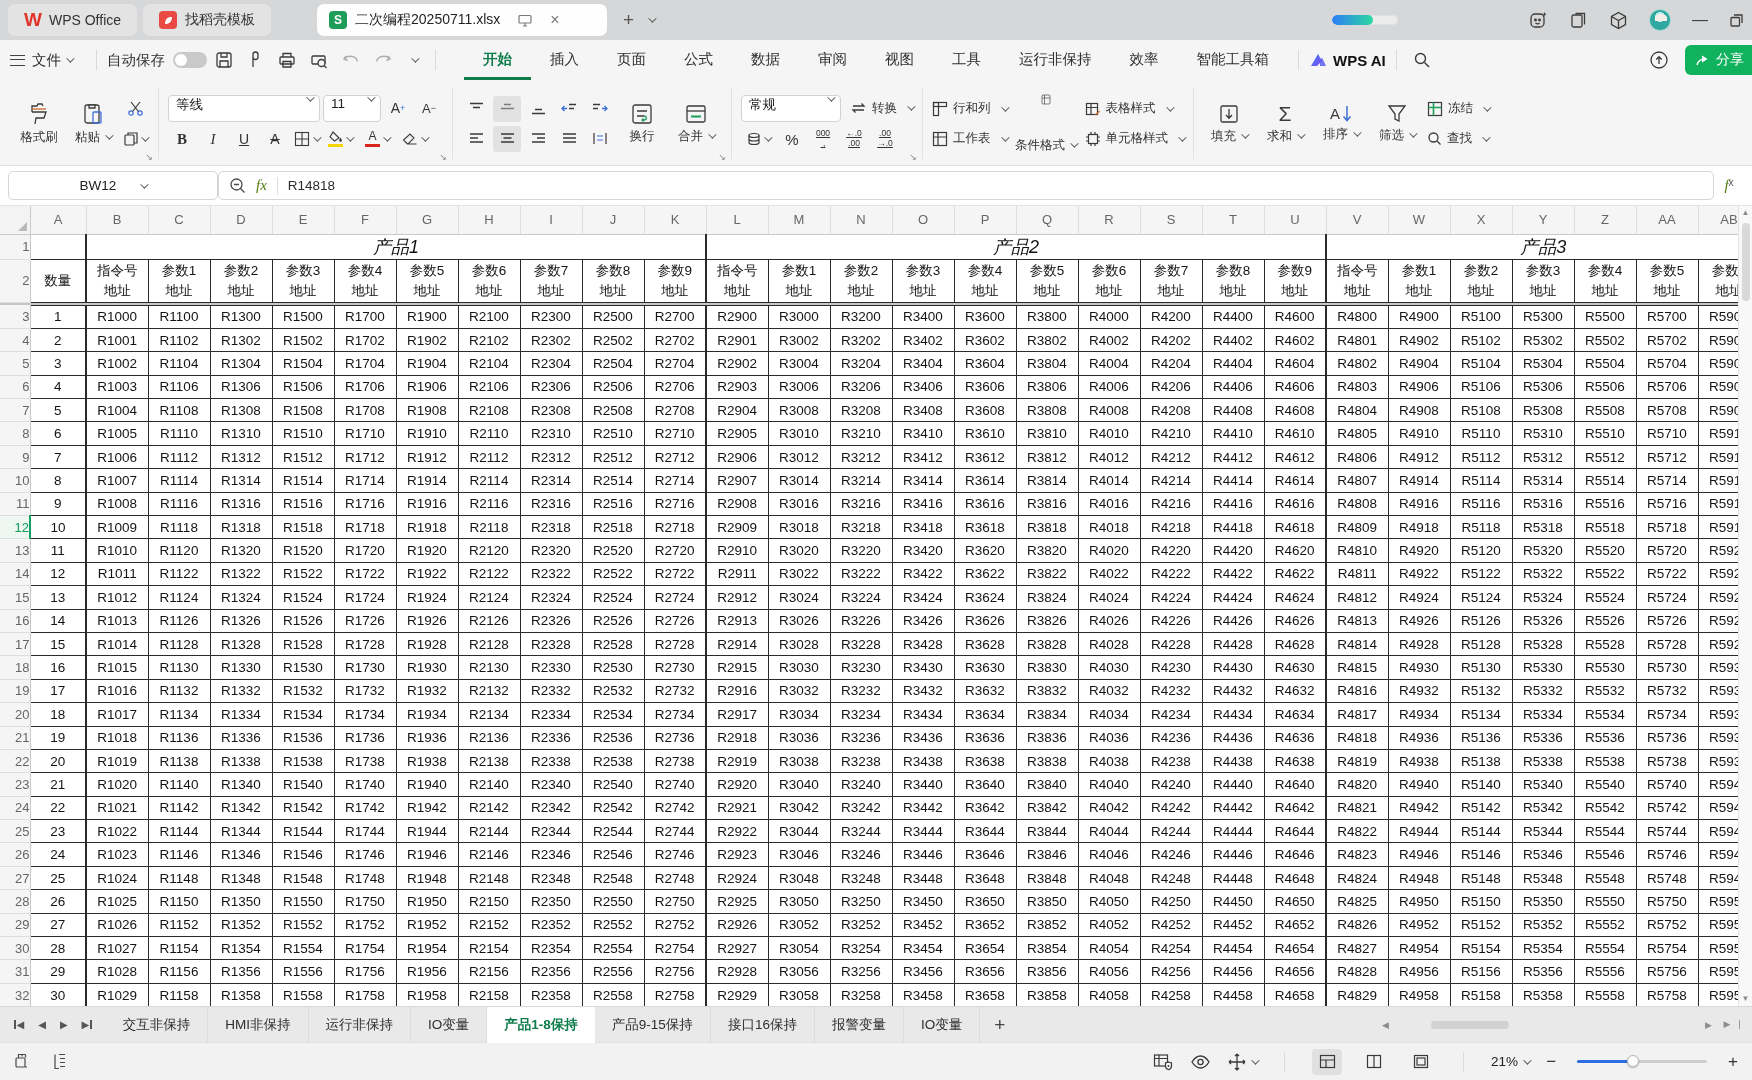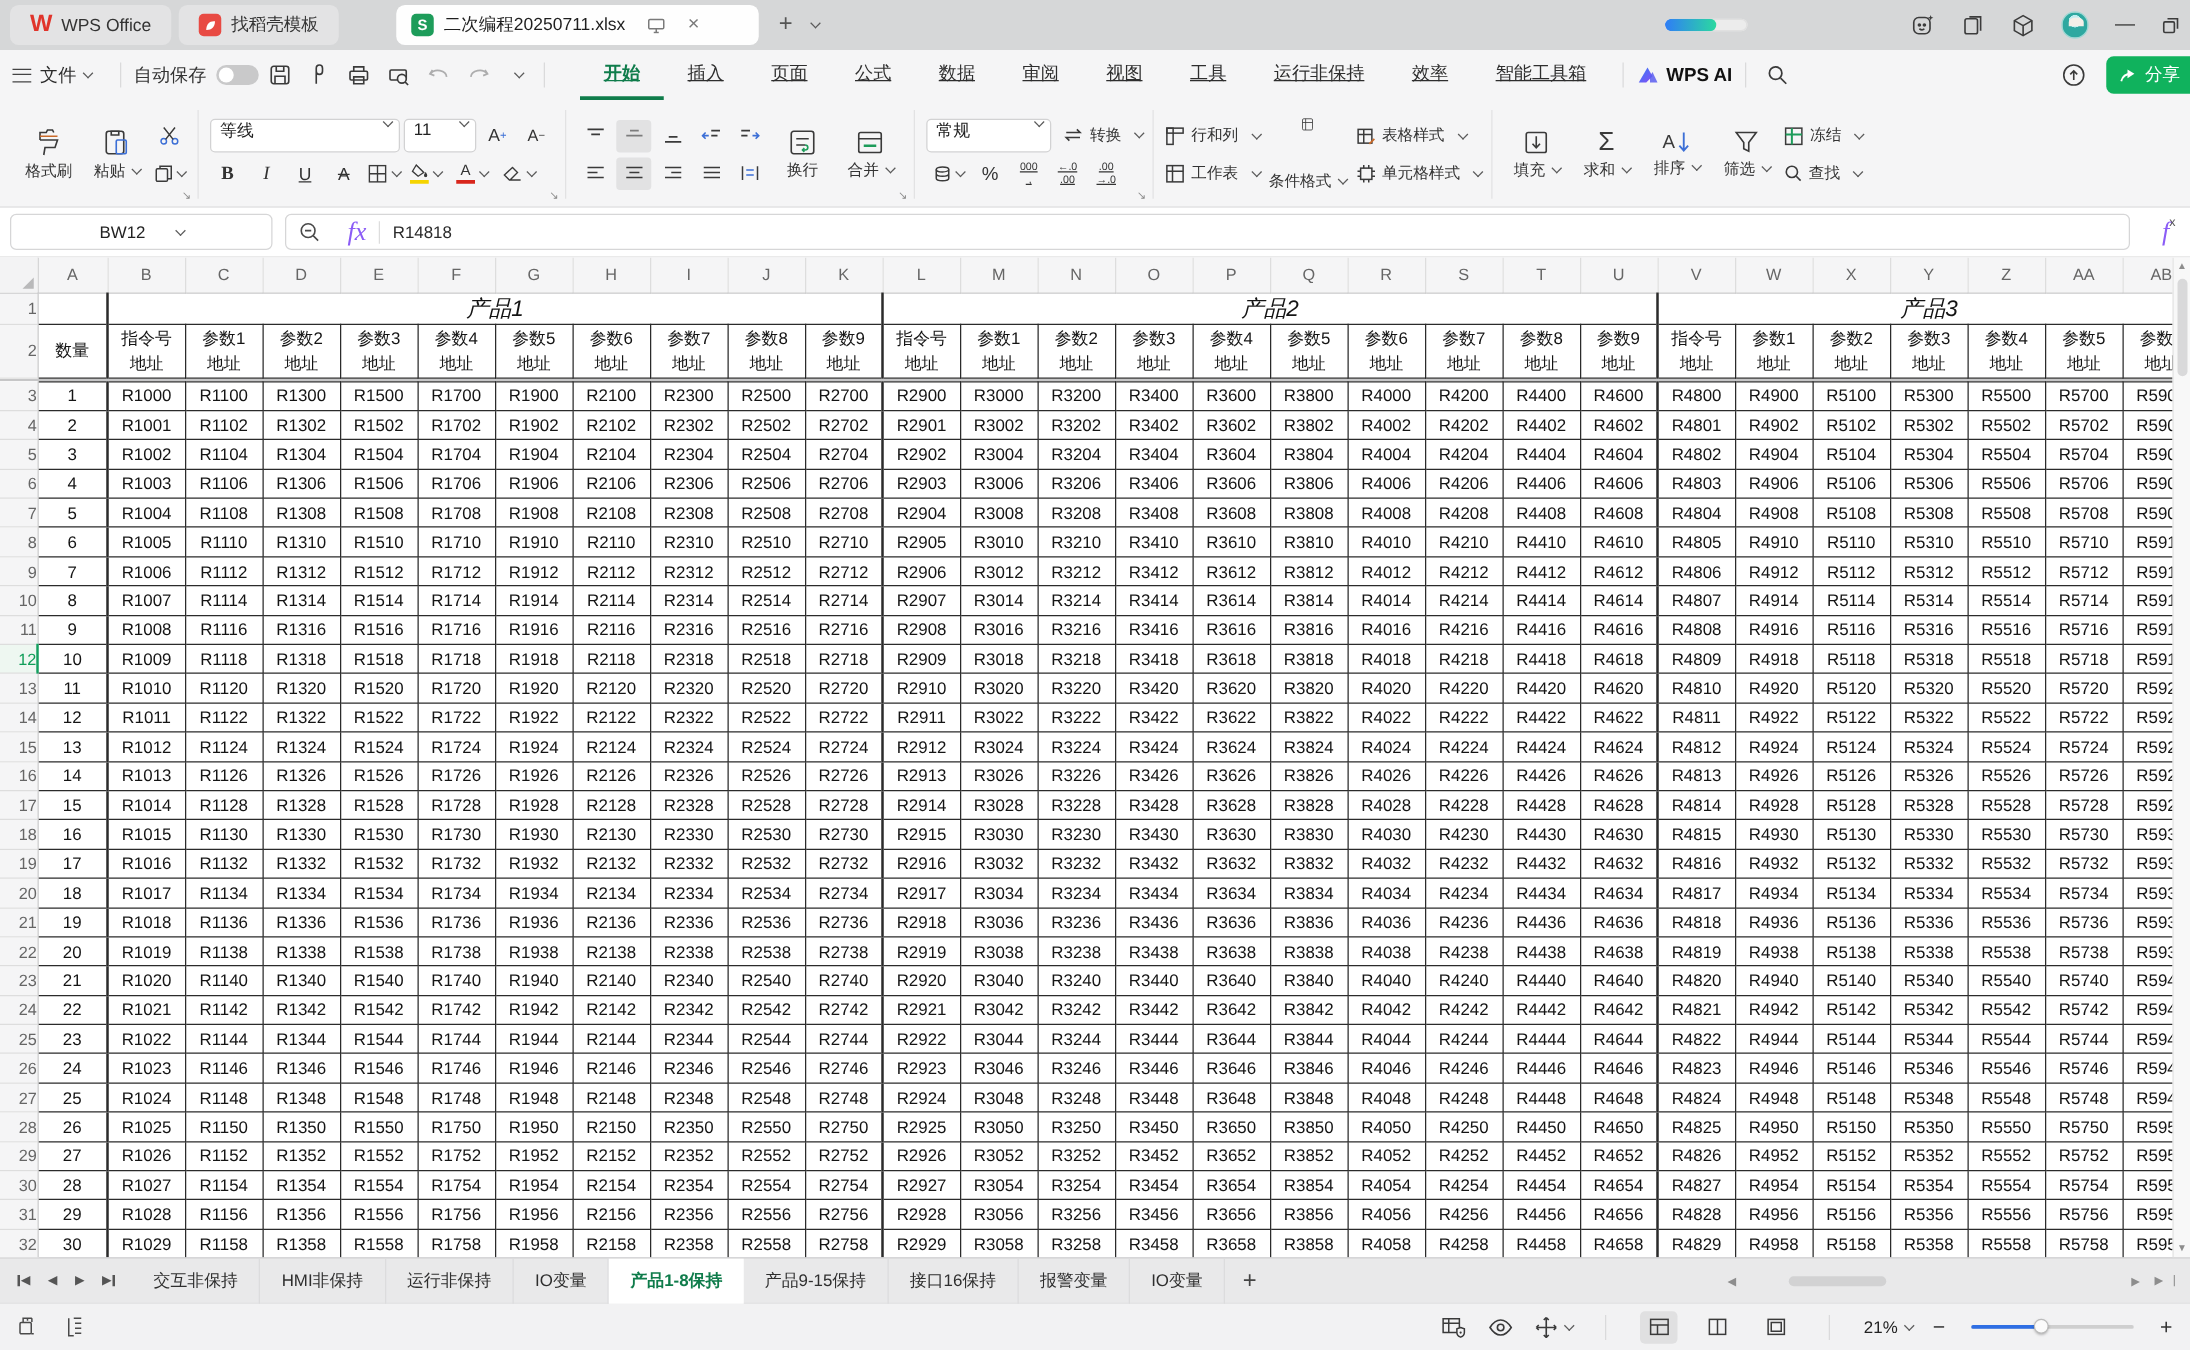--- a/index.html
+++ b/index.html
@@ -26,21 +26,21 @@
   .hamb{width:15px;height:11px;border-top:1.6px solid #444;border-bottom:1.6px solid #444;position:relative;margin-right:7px;}
   .hamb::after{content:"";position:absolute;left:0;top:3.6px;width:100%;border-top:1.6px solid #444;}
   .menu-file{display:flex;align-items:center;margin-right:14px;}
   .vdiv{width:1px;height:20px;background:#dadadb;margin:0 10px;}
   .autosave{display:flex;align-items:center;gap:8px;color:#333;}
   .toggle{width:34px;height:16px;border-radius:8px;background:#c9c9ca;position:relative;}
   .toggle::after{content:"";position:absolute;left:2px;top:2px;width:12px;height:12px;border-radius:50%;background:#fff;}
   .qicons{display:flex;align-items:center;gap:14px;margin:0 8px;}
   .qicons .dis{opacity:.38;}
   .mtabs{display:flex;align-items:center;gap:0;margin-left:18px;height:40px;}
-  .mtab{padding:0 19px;height:40px;line-height:38px;color:#2e2e2e;text-decoration:underline;}
+  .mtab{padding:0 19px;height:40px;line-height:38px;color:#2e2e2e;}
   .mtab.active{color:#0f7c4b;font-weight:bold;border-bottom:3px solid #0f7c4b;}
   .wpsai{display:flex;align-items:center;gap:6px;font-weight:bold;font-size:15px;color:#111;}
   .share-btn{height:30px;background:#10b25d;border-radius:6px 0 0 6px;display:flex;align-items:center;gap:6px;color:#fff;font-size:14px;padding:0 10px;margin-right:-12px;min-width:52px;}
   
   .toolbar{height:86px;background:#f5f5f6;border-bottom:1px solid #e2e2e3;display:flex;align-items:stretch;padding:4px 6px 2px 6px;position:relative;}
   .tgroup{display:flex;flex-direction:column;justify-content:center;gap:3px;padding:0 7px;position:relative;}
   .trow{display:flex;align-items:center;gap:3px;height:28px;}
   .tdiv{width:1px;background:#e2e2e3;margin:4px 2px;}
   .tb-big{display:flex;flex-direction:column;align-items:center;justify-content:center;gap:3px;width:52px;height:60px;border-radius:4px;}
   .tb-big .lbl{font-size:12.5px;color:#333;white-space:nowrap;display:flex;align-items:center;}
@@ -50,25 +50,25 @@
   .combo{height:27px;background:#fff;border:1px solid #d2d2d3;border-radius:4px;display:flex;padding:0 7px;font-size:13.5px;justify-content:space-between;color:#222;}
   .bchar{font-weight:bold;font-size:15px;font-family:"Liberation Serif",serif;}
   .ichar{font-style:italic;font-size:15px;font-family:"Liberation Serif",serif;}
   .uchar{text-decoration:underline;font-size:14px;}
   .schar{text-decoration:line-through;font-size:14px;}
   .clrbtn{display:flex;flex-direction:column;align-items:center;line-height:1;}
   .clrbar{width:15px;height:3.5px;margin-top:1.5px;}
   .mini2{font-size:8.5px;line-height:1.15;color:#333;text-align:center;display:block;text-decoration:underline;}
   .expander{position:absolute;right:3px;bottom:1px;font-size:9px;color:#8a8a8a;}
   
-  .formulabar{height:40px;background:#fff;display:flex;align-items:center;padding:5px 8px;gap:10px;border-bottom:1px solid #e4e4e4;}
+  .formulabar{height:40px;background:#fff;display:flex;align-items:center;padding:5px 8px;border-bottom:1px solid #e4e4e4;}
   .namebox{width:210px;height:29px;border:1px solid #d6d6d7;border-radius:5px;display:flex;align-items:center;justify-content:center;font-size:13.5px;color:#222;}
   .fxbox{flex:1;height:29px;border:1px solid #d6d6d7;border-radius:5px;display:flex;align-items:center;padding:0 10px;gap:10px;font-size:13.5px;}
   .fxbox .sep{width:1px;height:18px;background:#ddd;}
-  .fxsym{font-family:"Liberation Serif",serif;font-style:italic;font-size:21px;color:#8b5cf6;margin-left:12px;}
+  .fxsym{font-family:"Liberation Serif",serif;font-style:italic;font-size:15px;color:#4d7c0f;}
   .fxpanel{width:30px;display:flex;justify-content:center;color:#555;font-size:13px;}
   
   .gridwrap{height:800px;position:relative;overflow:hidden;background:#fff;}
   table#grid{border-collapse:collapse;table-layout:fixed;width:1760px;}
   #grid th,#grid td{padding:0;overflow:hidden;white-space:nowrap;font-weight:normal;}
   .ch{height:28px;background:#f5f5f6;border-right:1px solid #dddddd;border-bottom:1px solid #c9c9ca;color:#666;font-size:13px;text-align:center;}
   .corner{background:#f3f3f4;border-right:1px solid #c9c9ca;border-bottom:1px solid #c9c9ca;position:relative;}
   .corner::after{content:"";position:absolute;right:3px;bottom:3px;border-left:9px solid transparent;border-bottom:9px solid #b9b9ba;}
   .rh{background:#f5f5f6;border-right:1px solid #c9c9ca;border-bottom:1px solid #dddddd;color:#666;font-size:13px;text-align:right;padding-right:7px;}
   .rh.sel{background:#eef7f1;color:#0f9d58;border-right:2.5px solid #14a060;}

